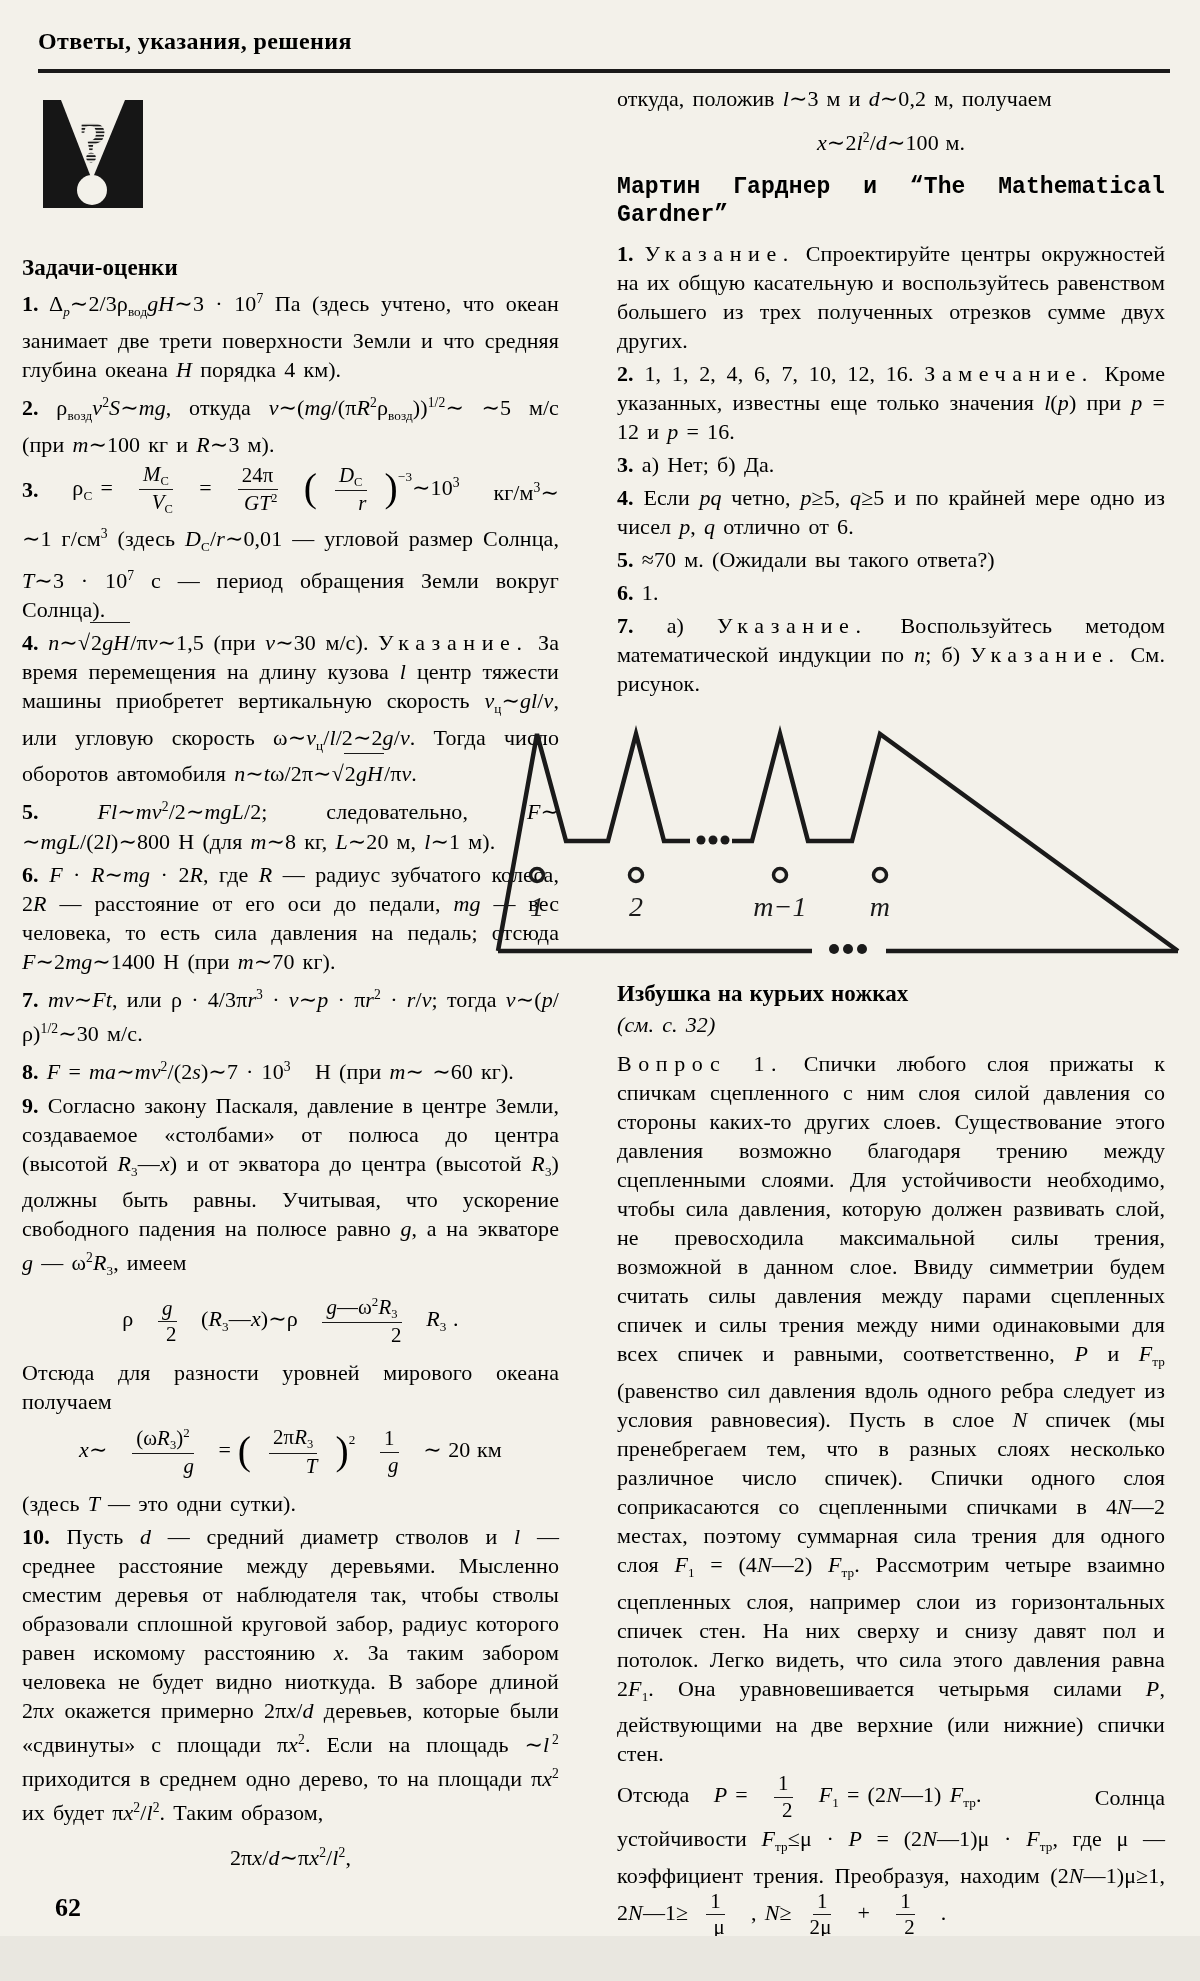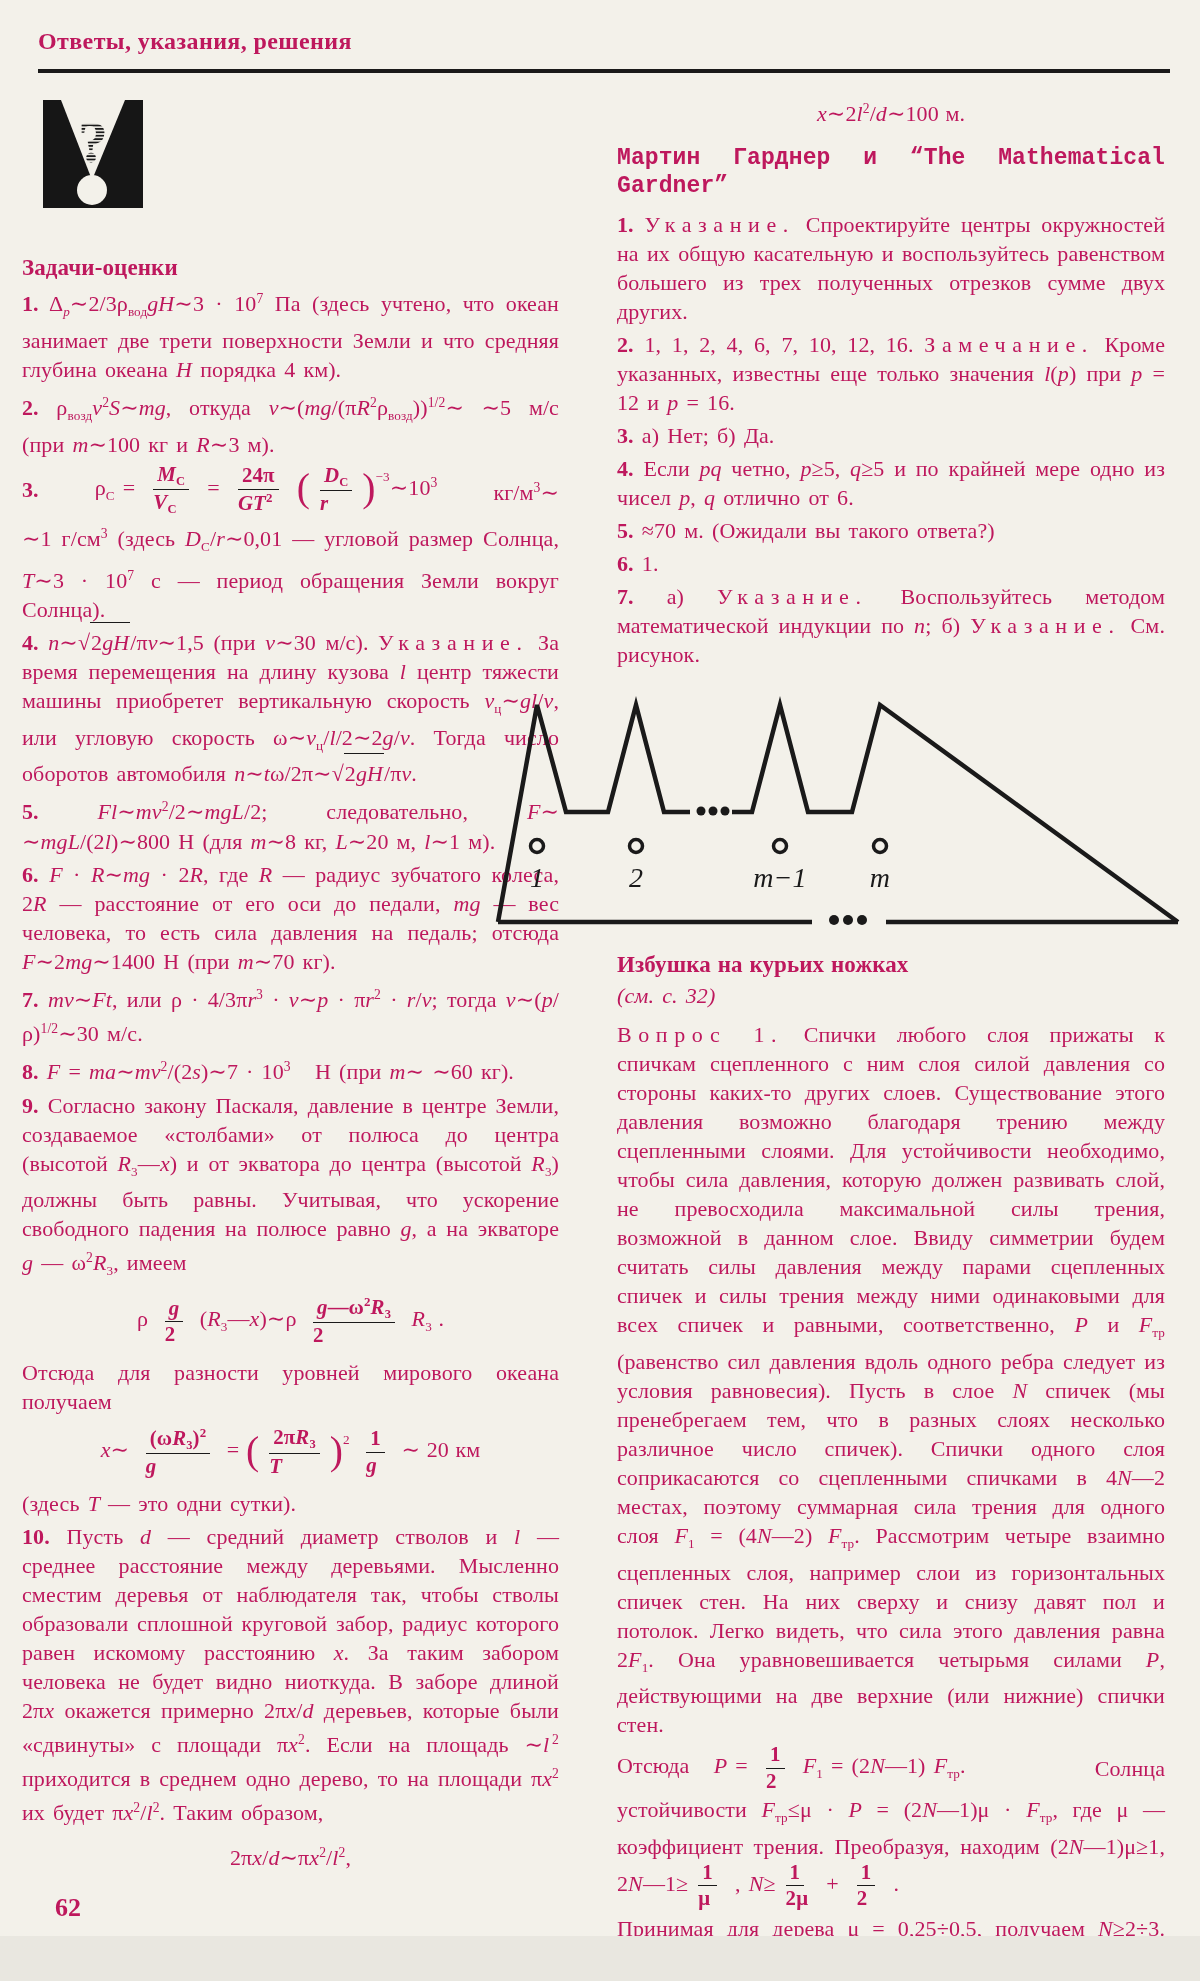--- a/index.html
+++ b/index.html
@@ -1,31 +1,31 @@
 <!DOCTYPE html>
 <html><head>
 <meta charset="utf-8">
 <style>
   html,body{margin:0;padding:0;}
   body{width:1200px;height:1981px;background:#e9e7e0;font-family:"Liberation Serif","DejaVu Serif",serif;}
-  .page{position:relative;width:1200px;height:1936px;background:#f3f1ea;color:#be185d;overflow:hidden;}
+  .page{position:relative;width:1200px;height:1936px;background:#f3f1ea;color:#000000;overflow:hidden;}
   .header-title{position:absolute;left:38px;top:28px;font-size:24px;font-weight:bold;letter-spacing:0.4px;}
   .header-rule{position:absolute;left:38px;top:69px;width:1132px;height:4px;background:#1a1a1a;}
   .logo{position:absolute;left:43px;top:100px;width:100px;height:110px;}
   .col{position:absolute;font-size:22px;line-height:29px;text-align:justify;word-spacing:2.5px;letter-spacing:0.1px;}
   .col-left{left:22px;top:250px;width:537px;}
   .col-right{left:617px;top:84px;width:548px;}
   p.para{margin:0 0 4px 0;}
   .colhead{font-size:23px;font-weight:bold;line-height:28px;margin:16px 0 10px 0;text-align:left;word-spacing:1px;}
   .colhead.tight{margin:4px 0 2px 0;}
   .subhead{font-style:italic;margin:0 0 10px 0;text-align:left;}
   sup{font-size:0.62em;}
   sub{font-size:0.6em;vertical-align:-0.35em;}
   .sp{letter-spacing:0.3em;margin-top:44px;}
-  .fr{display:inline-flex;flex-direction:column;align-items:flex-start;vertical-align:middle;line-height:1.12;font-size:0.95em;margin:0 10px;text-align:center;word-spacing:0;font-weight:bold;}
+  .fr{display:inline-flex;flex-direction:column;align-items:flex-end;vertical-align:middle;line-height:1.12;font-size:0.95em;margin:0 18px;text-align:center;word-spacing:0;}
   .fr .n{border-bottom:1.8px solid #1a1a1a;padding:0 4px 1px 4px;}
   .fr .d{padding-top:1px;}
   .rt{white-space:nowrap;}
   .rt .vin{border-top:1.8px solid #1a1a1a;padding:7px 1px;}
   .bp{font-size:1.8em;line-height:0;vertical-align:-0.16em;}
   .hi{font-size:0.6em;vertical-align:1.05em;line-height:0;}
   .eq{text-align:center;margin:10px 0;word-spacing:1px;}
   .eqrow{display:flex;justify-content:space-between;align-items:center;margin:2px 0;}
   .figure-wrap{margin:20px 0 10px -127px;width:695px;}
   .page-number{position:absolute;left:55px;top:1893px;font-size:26px;font-weight:bold;}
@@ -94,20 +94,21 @@
         </span><span class="bp">)</span><sup class="hi">2</sup> <span class="fr">
           <span class="n">1</span>
           <span class="d"><i>g</i></span>
         </span> ∼ 20 км</div>
     <p class="para">(здесь <i>T</i> — это одни сутки).</p>
     <p class="para"><b>10.</b> Пусть <i>d</i> — средний диаметр стволов и <i>l</i> — среднее расстояние между деревьями. Мысленно сместим деревья от наблюдателя так, чтобы стволы образовали сплошной круговой забор, радиус которого равен искомому расстоянию <i>x</i>. За таким забором человека не будет видно ниоткуда. В заборе длиной 2π<i>x</i> окажется примерно 2π<i>x</i>/<i>d</i> деревьев, которые были «сдвинуты» с площади π<i>x</i><sup>2</sup>. Если на площадь ∼<i>l</i><sup> 2</sup> приходится в среднем одно дерево, то на площади π<i>x</i><sup>2</sup> их будет π<i>x</i><sup>2</sup>/<i>l</i><sup>2</sup>. Таким образом,</p>
     <div class="eq">2π<i>x</i>/<i>d</i>∼π<i>x</i><sup>2</sup>/<i>l</i><sup>2</sup>,</div>
   </div>
 
   <div class="col col-right">
+    <p class="para">откуда, положив <i>l</i>∼3 м и <i>d</i>∼0,2 м, получаем</p>
     <div class="eq"><i>x</i>∼2<i>l</i><sup>2</sup>/<i>d</i>∼100 м.</div>
     <div class="colhead" style="text-align:justify;font-family:Liberation Mono, monospace;">Мартин Гарднер и “The Mathematical Gardner”</div>
     <p class="para"><b>1.</b> <span class="sp">Указание.</span> Спроектируйте центры окружностей на их общую касательную и воспользуйтесь равенством большего из трех полученных отрезков сумме двух других.</p>
     <p class="para"><b>2.</b> 1, 1, 2, 4, 6, 7, 10, 12, 16. <span class="sp">Замечание.</span> Кроме указанных, известны еще только значения <i>l</i>(<i>p</i>) при <i>p</i> = 12 и <i>p</i> = 16.</p>
     <p class="para"><b>3.</b> а) Нет; б) Да.</p>
     <p class="para"><b>4.</b> Если <i>pq</i> четно, <i>p</i>≥5, <i>q</i>≥5 и по крайней мере одно из чисел <i>p</i>, <i>q</i> отлично от 6.</p>
     <p class="para"><b>5.</b> ≈70 м. (Ожидали вы такого ответа?)</p>
     <p class="para"><b>6.</b> 1.</p>
     <p class="para"><b>7.</b> а) <span class="sp">Указание.</span> Воспользуйтесь методом математической индукции по <i>n</i>; б) <span class="sp">Указание.</span> См. рисунок.</p>
 

